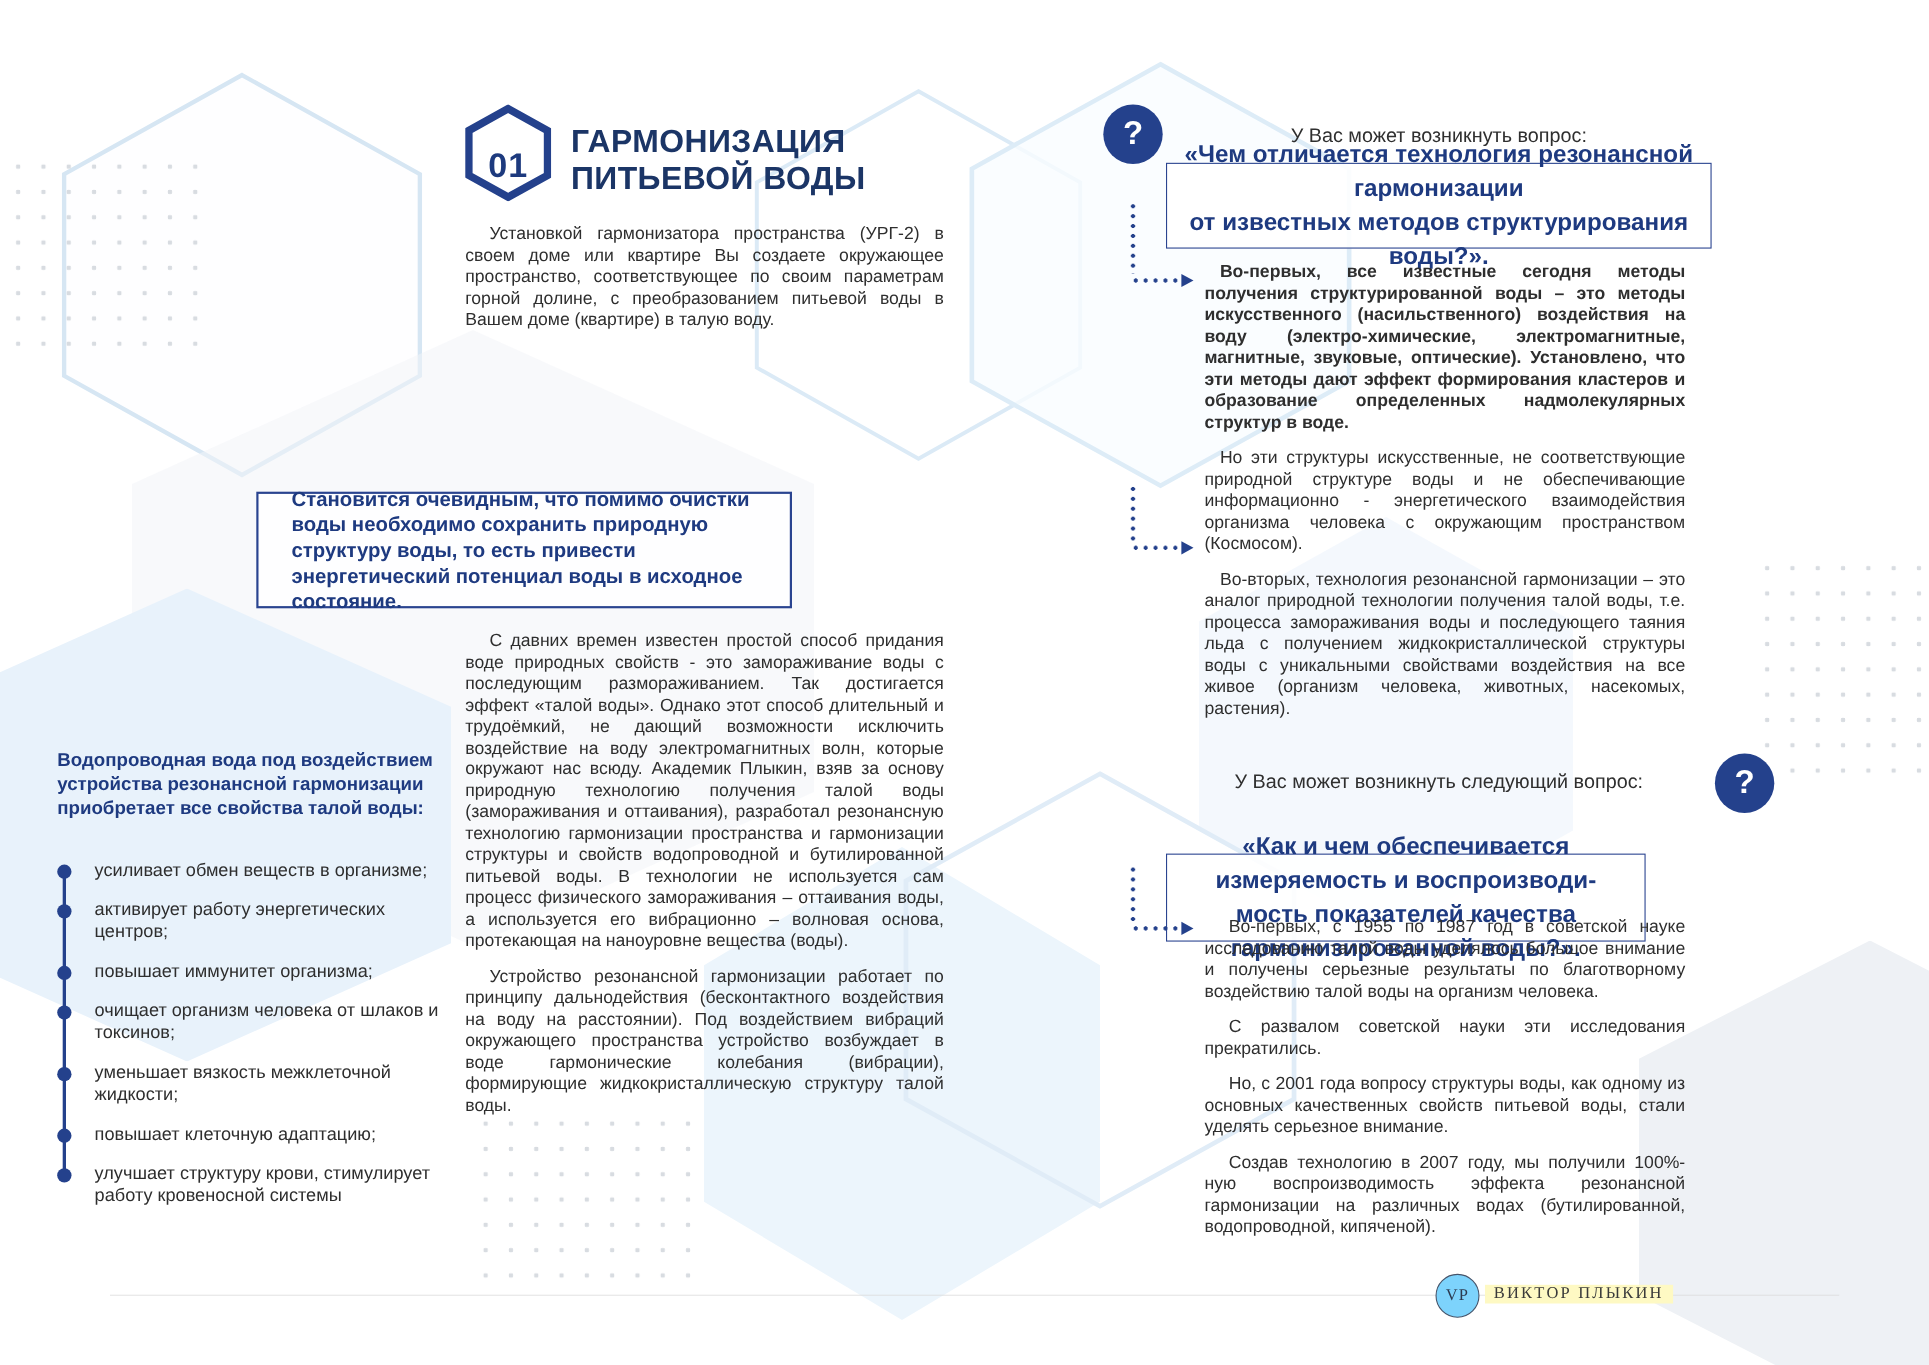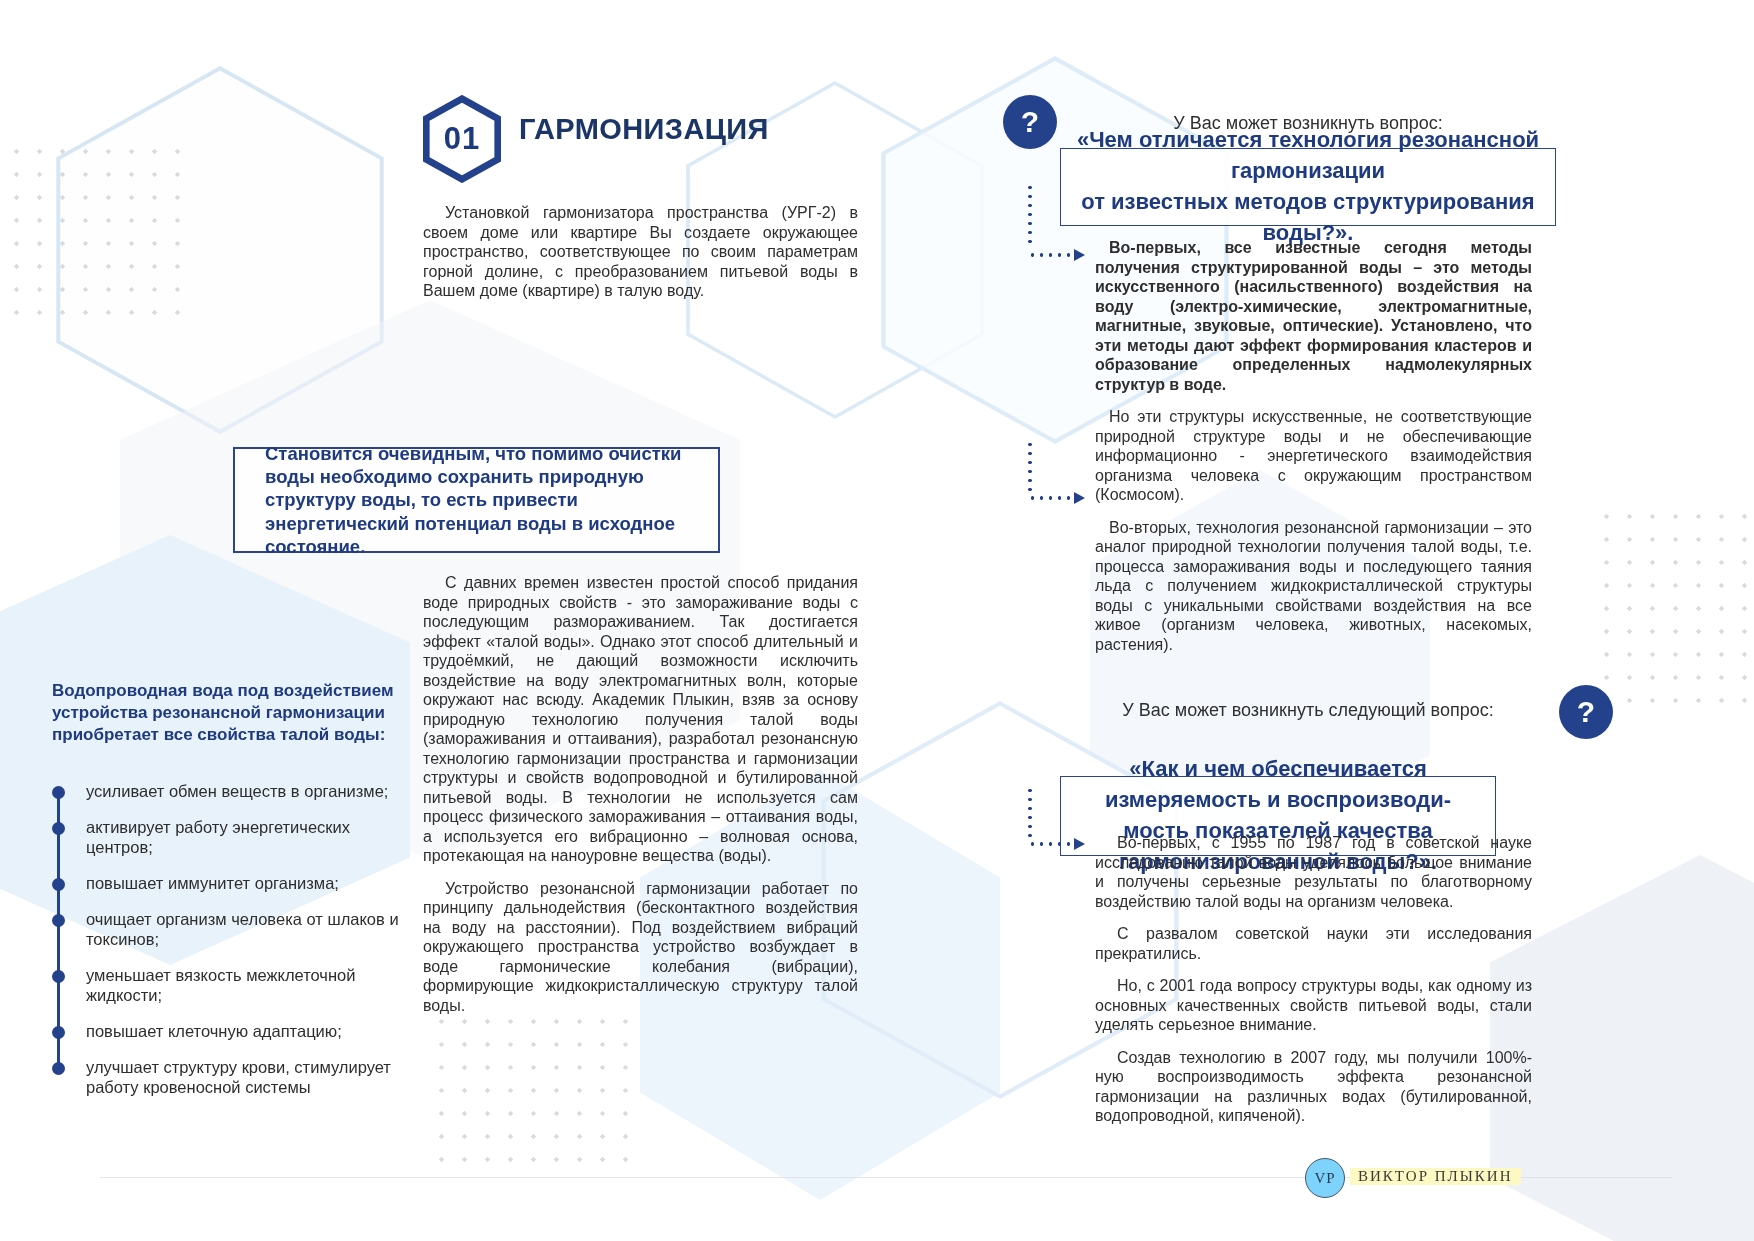--- a/index.html
+++ b/index.html
@@ -16,21 +16,21 @@
   
   .dotgrid {
     background-image: radial-gradient(circle, #d8dce1 2px, transparent 2.3px);
     background-size: 23px 23px;
   }
   .hex { clip-path: polygon(50% 0%, 100% 25%, 100% 75%, 50% 100%, 0% 75%, 0% 25%); }
   svg.hexline { display:block; }
 
   
   .badge-num {
-    position:absolute; left:0; top:0; width:78px; height:88px;
+    position:absolute; left:0; top:12px; width:78px; height:88px;
     display:flex; align-items:center; justify-content:center;
     font-size:31px; font-weight:bold; color:#1d3a7e; letter-spacing:1px;
   }
   .doc-title {
     font-size:29px; font-weight:bold; color:#1b3566; line-height:1.16; letter-spacing:0.4px;
   }
   .para {
     font-size:16px; line-height:1.22; text-align:justify; text-indent:22px;
     margin:0 0 13px 0; color:#2e2e2e;
   }
@@ -122,20 +122,21 @@
   <div class="abs z0 dotgrid" style="left:430px;top:1010px;width:215px;height:165px;"></div>
 
   <div class="abs z1" style="left:423px;top:95px;width:78px;height:88px;">
     <svg class="hexline" width="78" height="88" viewBox="0 0 100 115" preserveAspectRatio="none">
         <polygon points="50,5 96,31 96,84 50,110 4,84 4,31" fill="#ffffff" stroke="#24418c" stroke-width="9"></polygon>
       </svg>
     <div class="badge-num">01</div>
   </div>
   <div class="abs z1 doc-title" style="left:519px;top:113px;width:330px;">
     <div>ГАРМОНИЗАЦИЯ</div>
+    <div>ПИТЬЕВОЙ ВОДЫ</div>
   </div>
 
   <div class="abs z1" style="left:423px;top:203px;width:435px;">
     <p class="para">Установкой гармонизатора пространства (УРГ-2) в своем доме или квартире Вы создаете окружающее пространство, соответствующее по своим параметрам горной долине, с преобразованием питьевой воды в Вашем доме (квартире) в талую воду.</p>
   </div>
 
   <div class="abs z1 callout" style="left:233px;top:447px;width:487px;height:106px;box-sizing:border-box;">
     <span>Становится очевидным, что помимо очистки воды необходимо сохранить природную структуру воды, то есть привести энергетический потенциал воды в исходное состояние.</span>
   </div>
 

